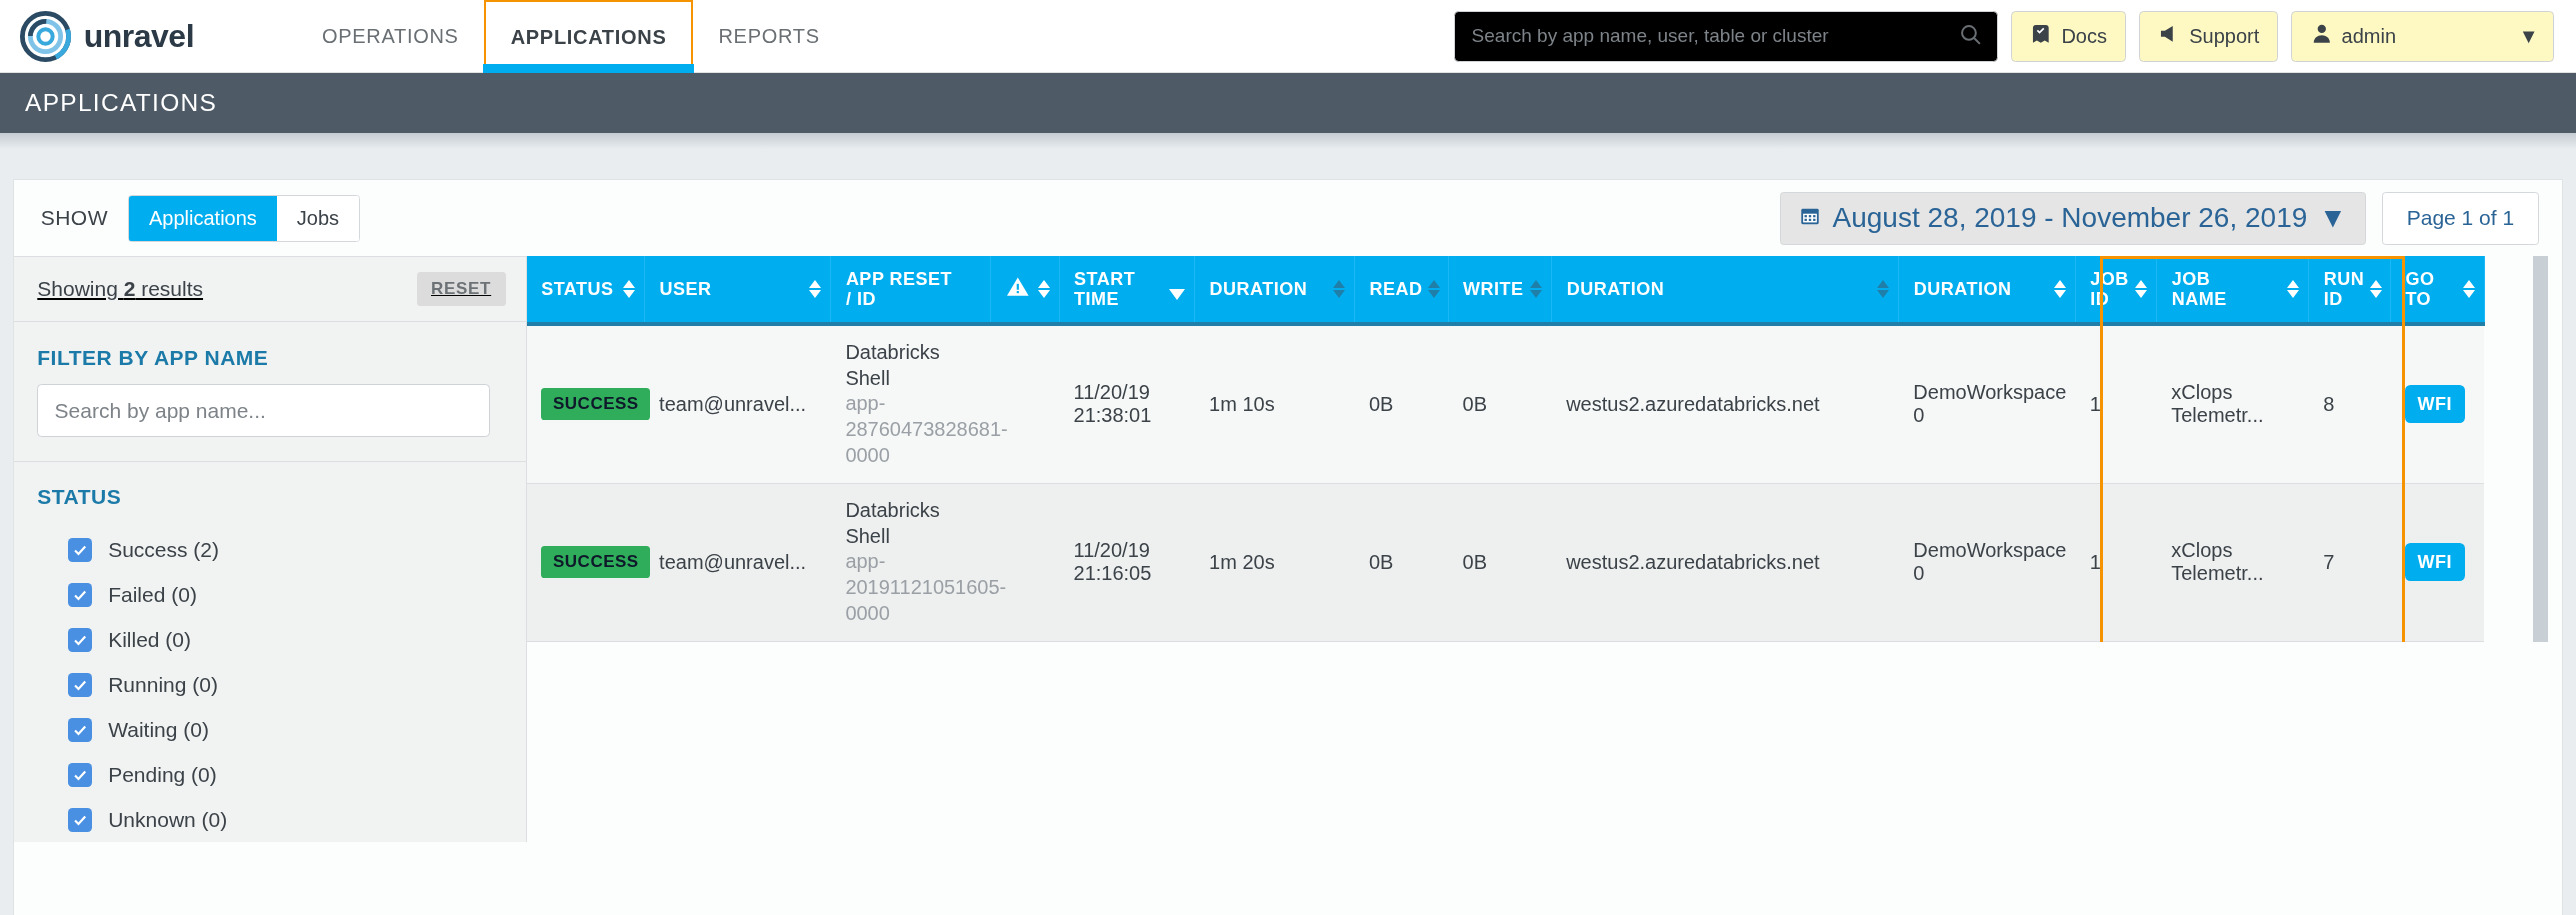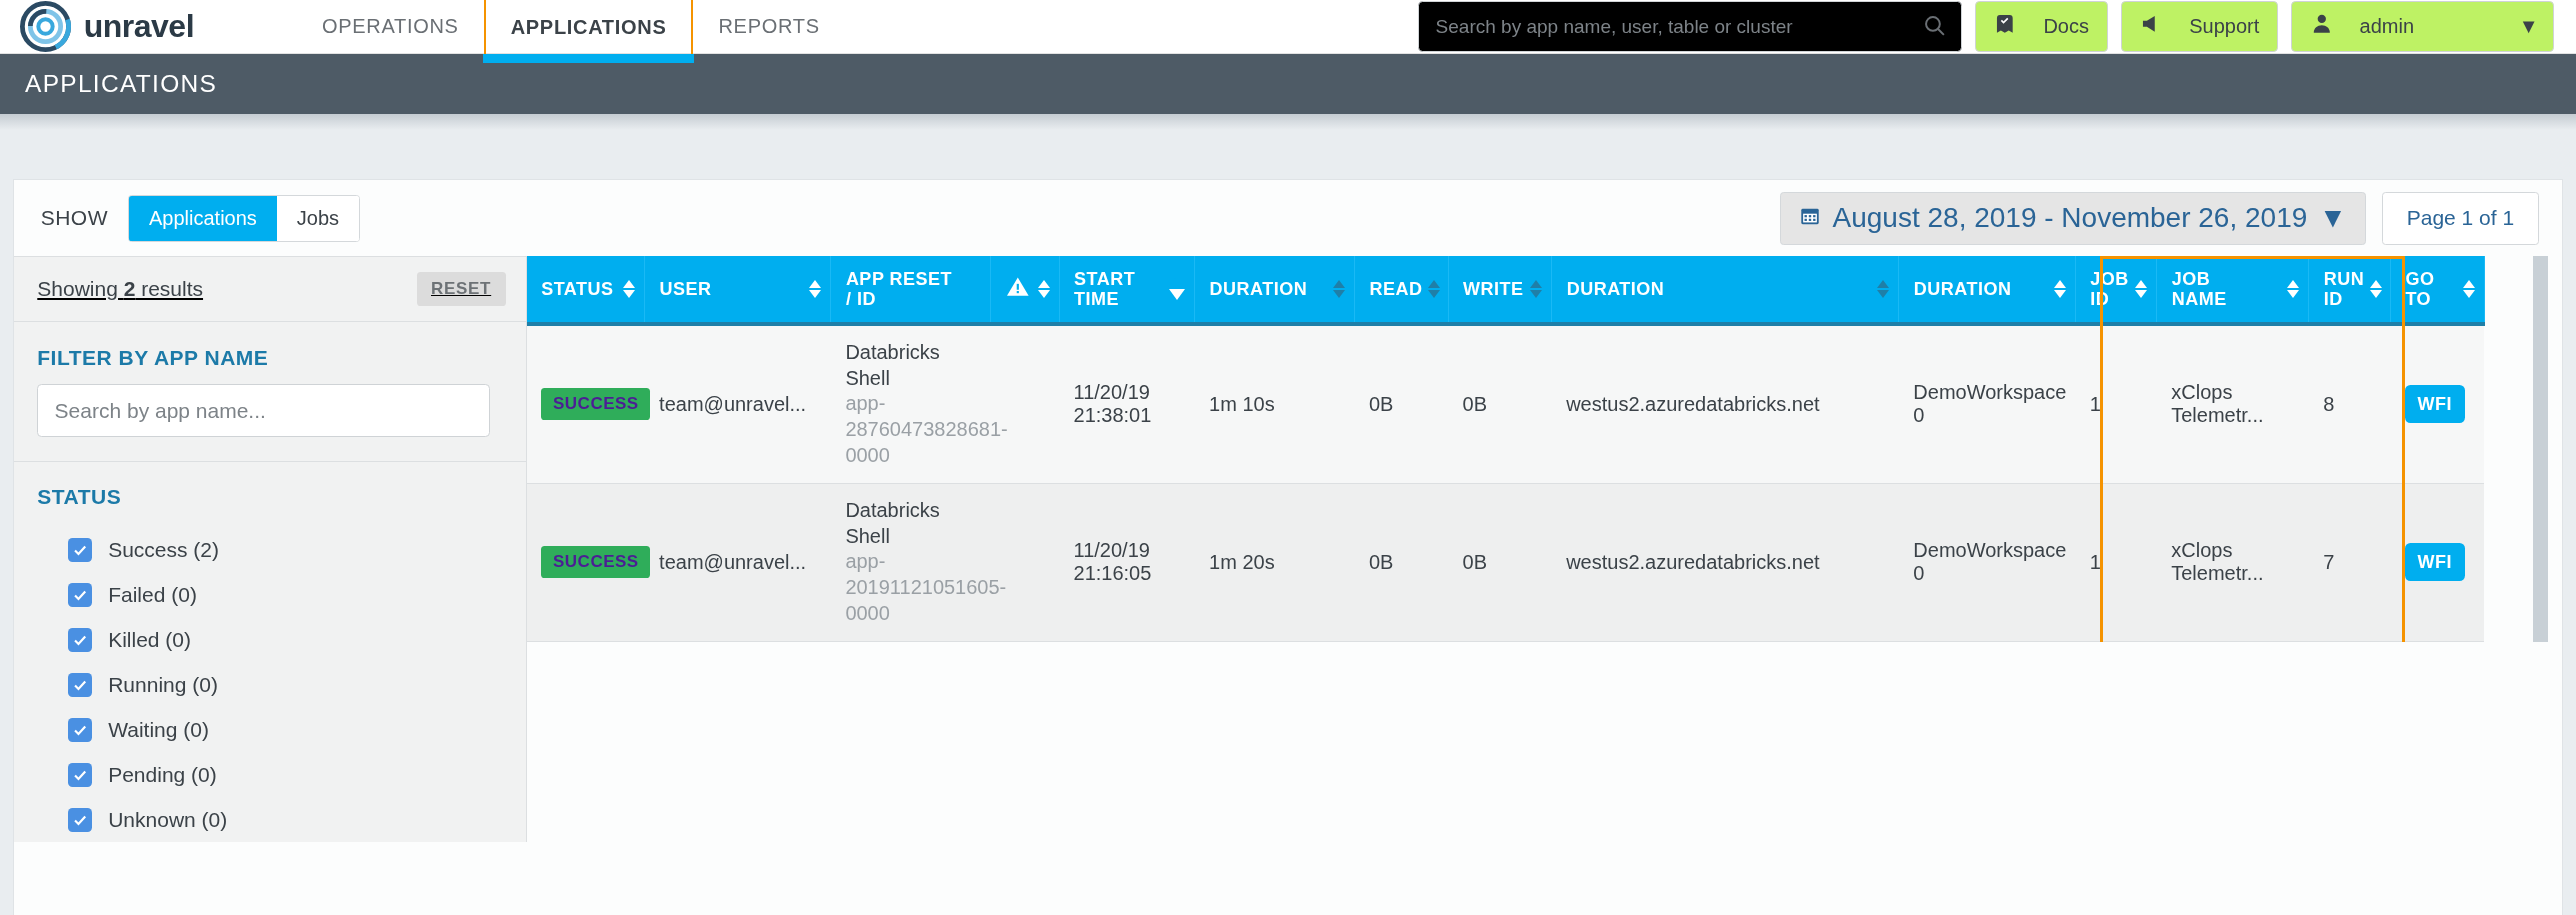--- a/index.html
+++ b/index.html
@@ -7,21 +7,21 @@
     margin: 0; padding: 0;
     width: 2576px; height: 915px;
     background: #e9edf0;
     font-family: "Liberation Sans", sans-serif;
     overflow: hidden;
   }
 
   
   .topnav {
     position: relative;
-    height: 54px;
+    height: 73px;
     background: #ffffff;
     display: flex;
     align-items: center;
     border-bottom: 0.9px solid #e2e2e2;
   }
   .brand { display: flex; align-items: center; padding-left: 20px; width: 272px; }
   .brand-logo { width: 51px; height: 51px; flex: 0 0 51px; }
   .brand-name {
     font-size: 32px; font-weight: bold; color: #2b3a46;
     margin-left: 12.7px; letter-spacing: -0.5px;
@@ -57,21 +57,21 @@
   }
   .searchbox input {
     border: none; outline: none; flex: 1;
     font-size: 19px; color: #5c6166;
     font-family: "Liberation Sans", sans-serif;
     background: transparent;
   }
   .searchbox input::placeholder { color: #7d8388; }
   .pillbtn {
     height: 51px; border: 0.9px solid #cfd3d6; border-radius: 4.5px;
-    background: #bef264; display: flex; align-items: center; gap: 26px;
+    background: #fef9c3; display: flex; align-items: center; gap: 8px;
     padding: 0 18px; font-size: 20px; color: #3b4248; cursor: pointer;
   }
   .pillbtn.user { width: 263px; padding-right: 14.5px; }
   .pillbtn .caret { margin-left: auto; }
 
   
   .titlebar {
     height: 60px; background: #4e5b66;
     display: flex; align-items: center; padding-left: 25px;
   }
@@ -182,21 +182,21 @@
 
   table.grid tbody td {
     font-size: 20px; color: #3b4248; vertical-align: middle;
     padding: 14.5px 9px 14.5px 14.5px; height: 149px;
     border-bottom: 0.9px solid #dcdfe1;
   }
   tbody tr.r0 td { background: #f6f7f7; }
   tbody tr.r1 td { background: #eeefef; }
 
   .badge-success {
-    display: inline-block; background: #2fad5a; color: #4c1d95;
+    display: inline-block; background: #2fad5a; color: #0f172a;
     font-size: 17px; font-weight: bold; letter-spacing: 0.5px;
     padding: 6.3px 11.8px; border-radius: 3.6px;
   }
   .appname { line-height: 1.28; }
   .appid { color: #9aa0a5; line-height: 1.28; }
   .wfi {
     display: inline-block; background: #00aeef; color: #fff;
     font-size: 18px; font-weight: bold; letter-spacing: 0.5px;
     padding: 8.2px 12.7px; border-radius: 5.4px; cursor: pointer;
   }

